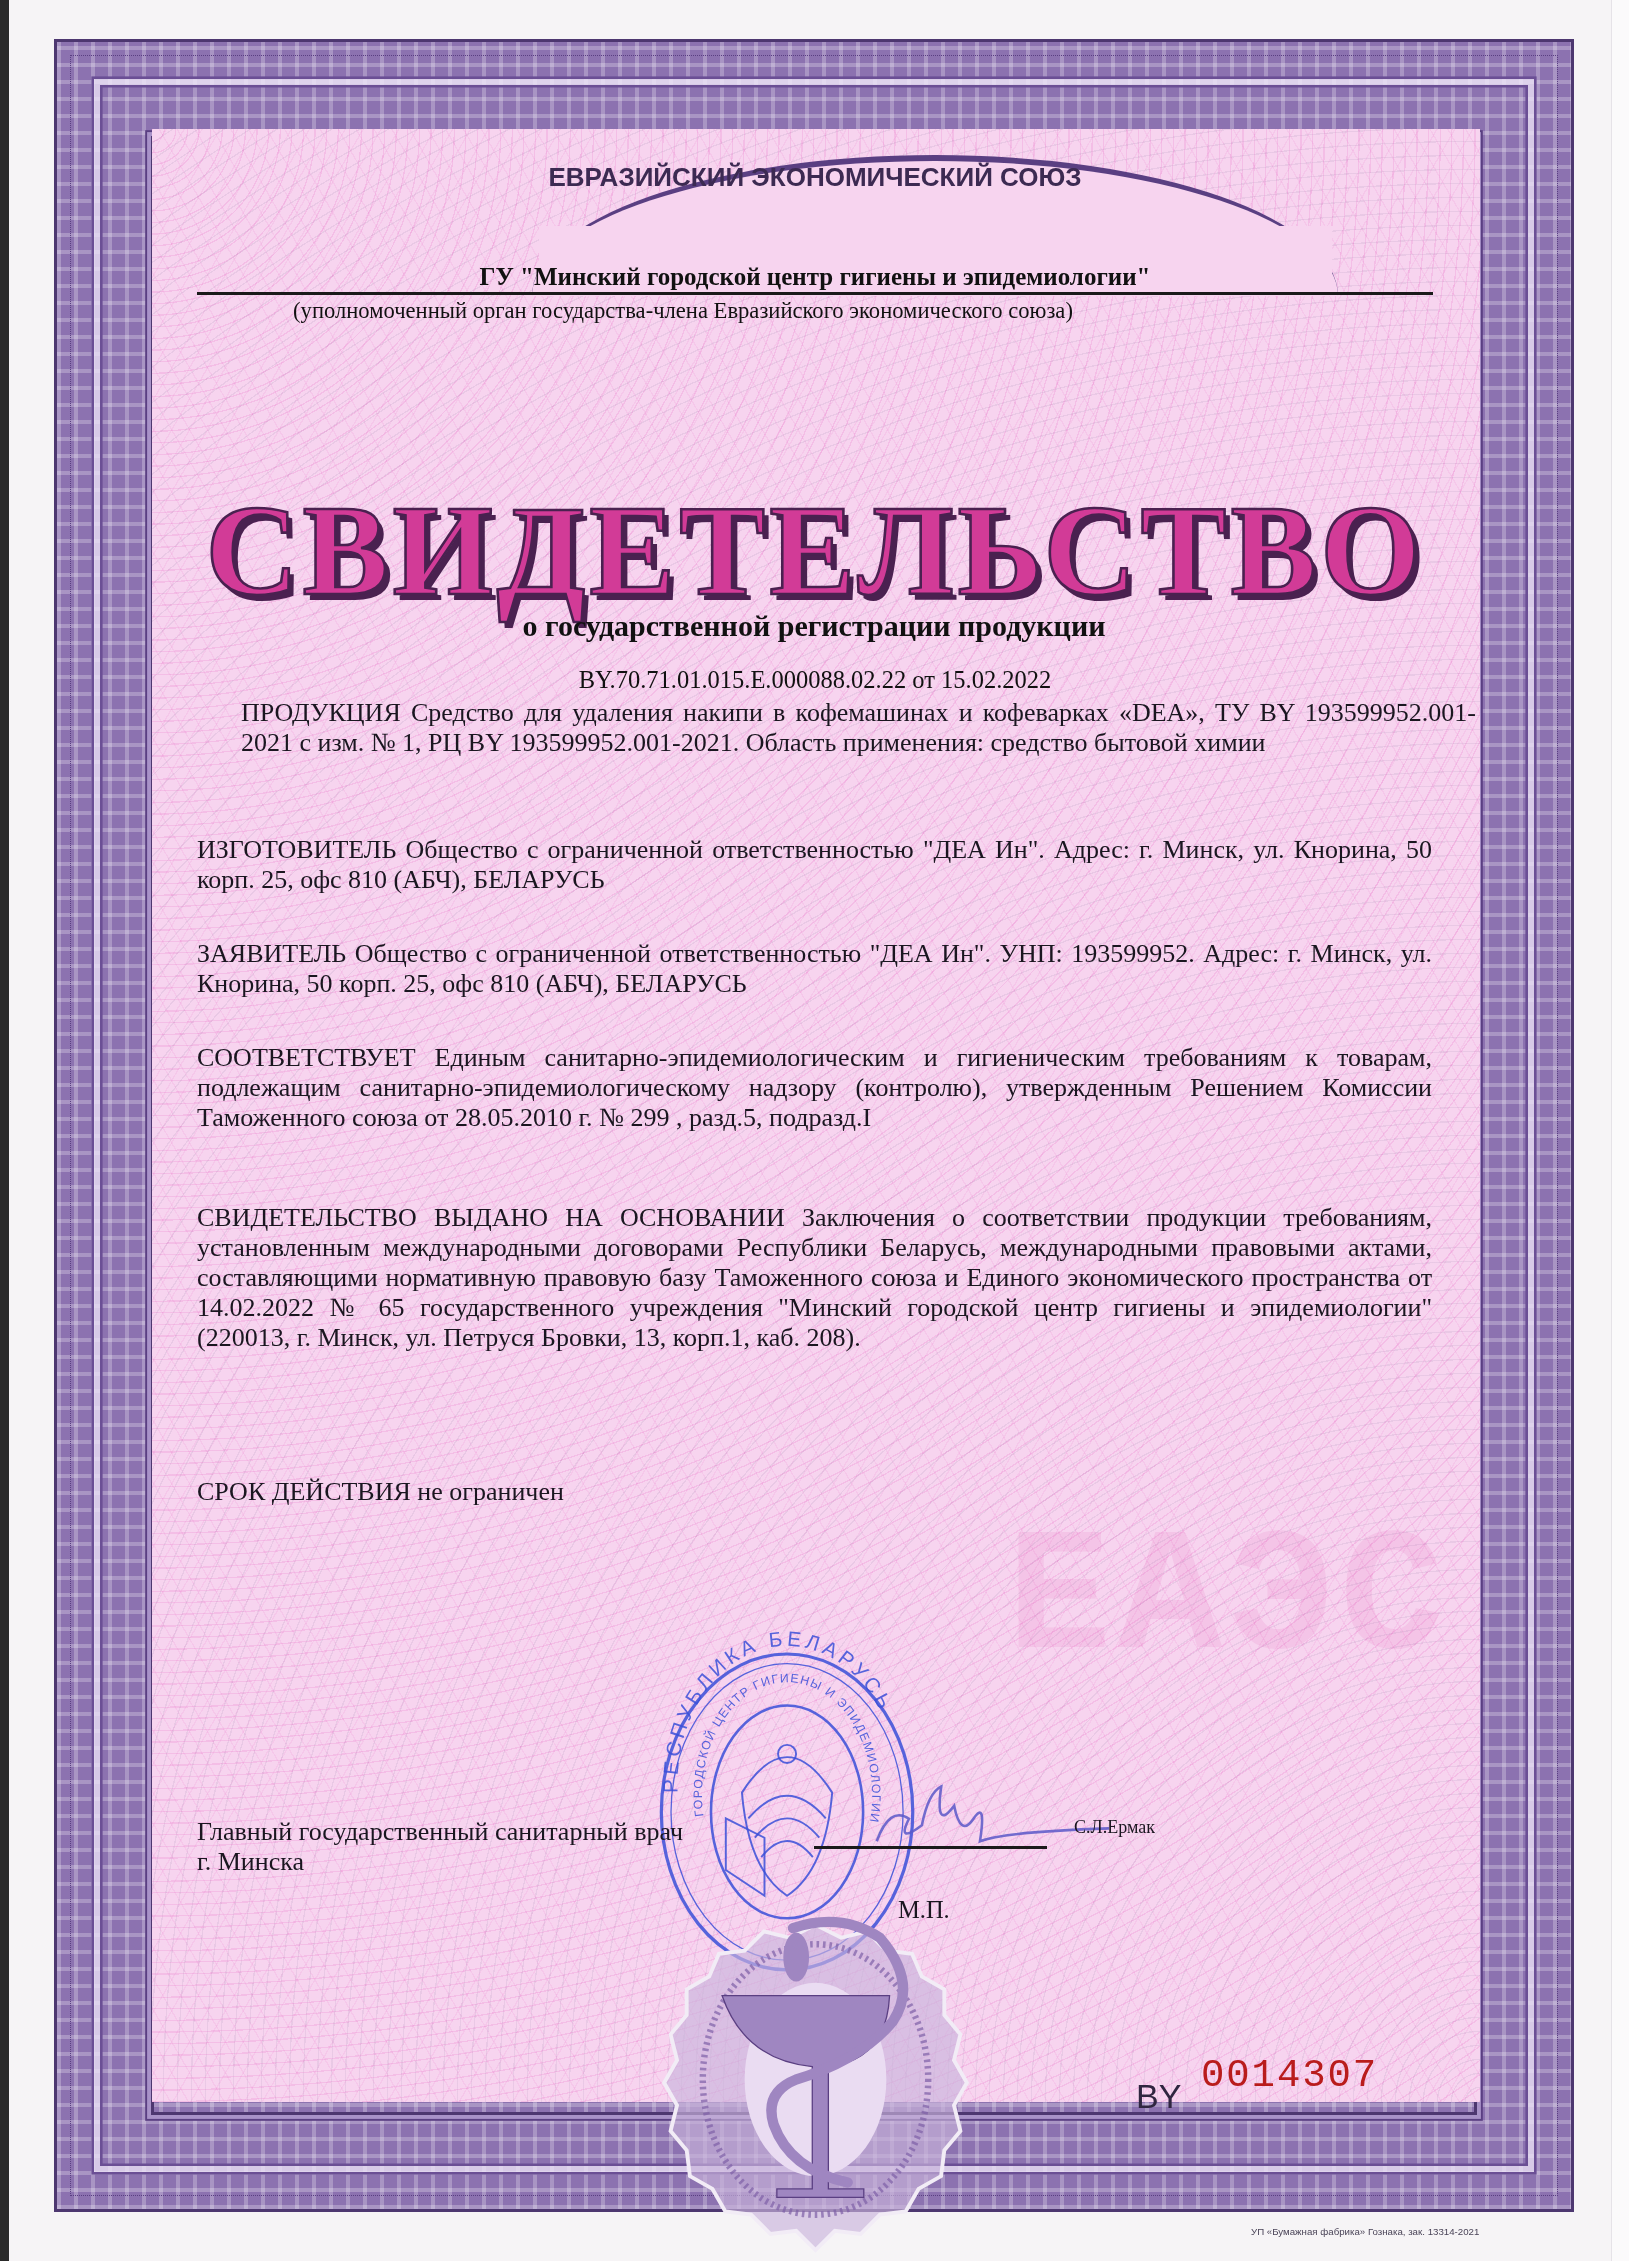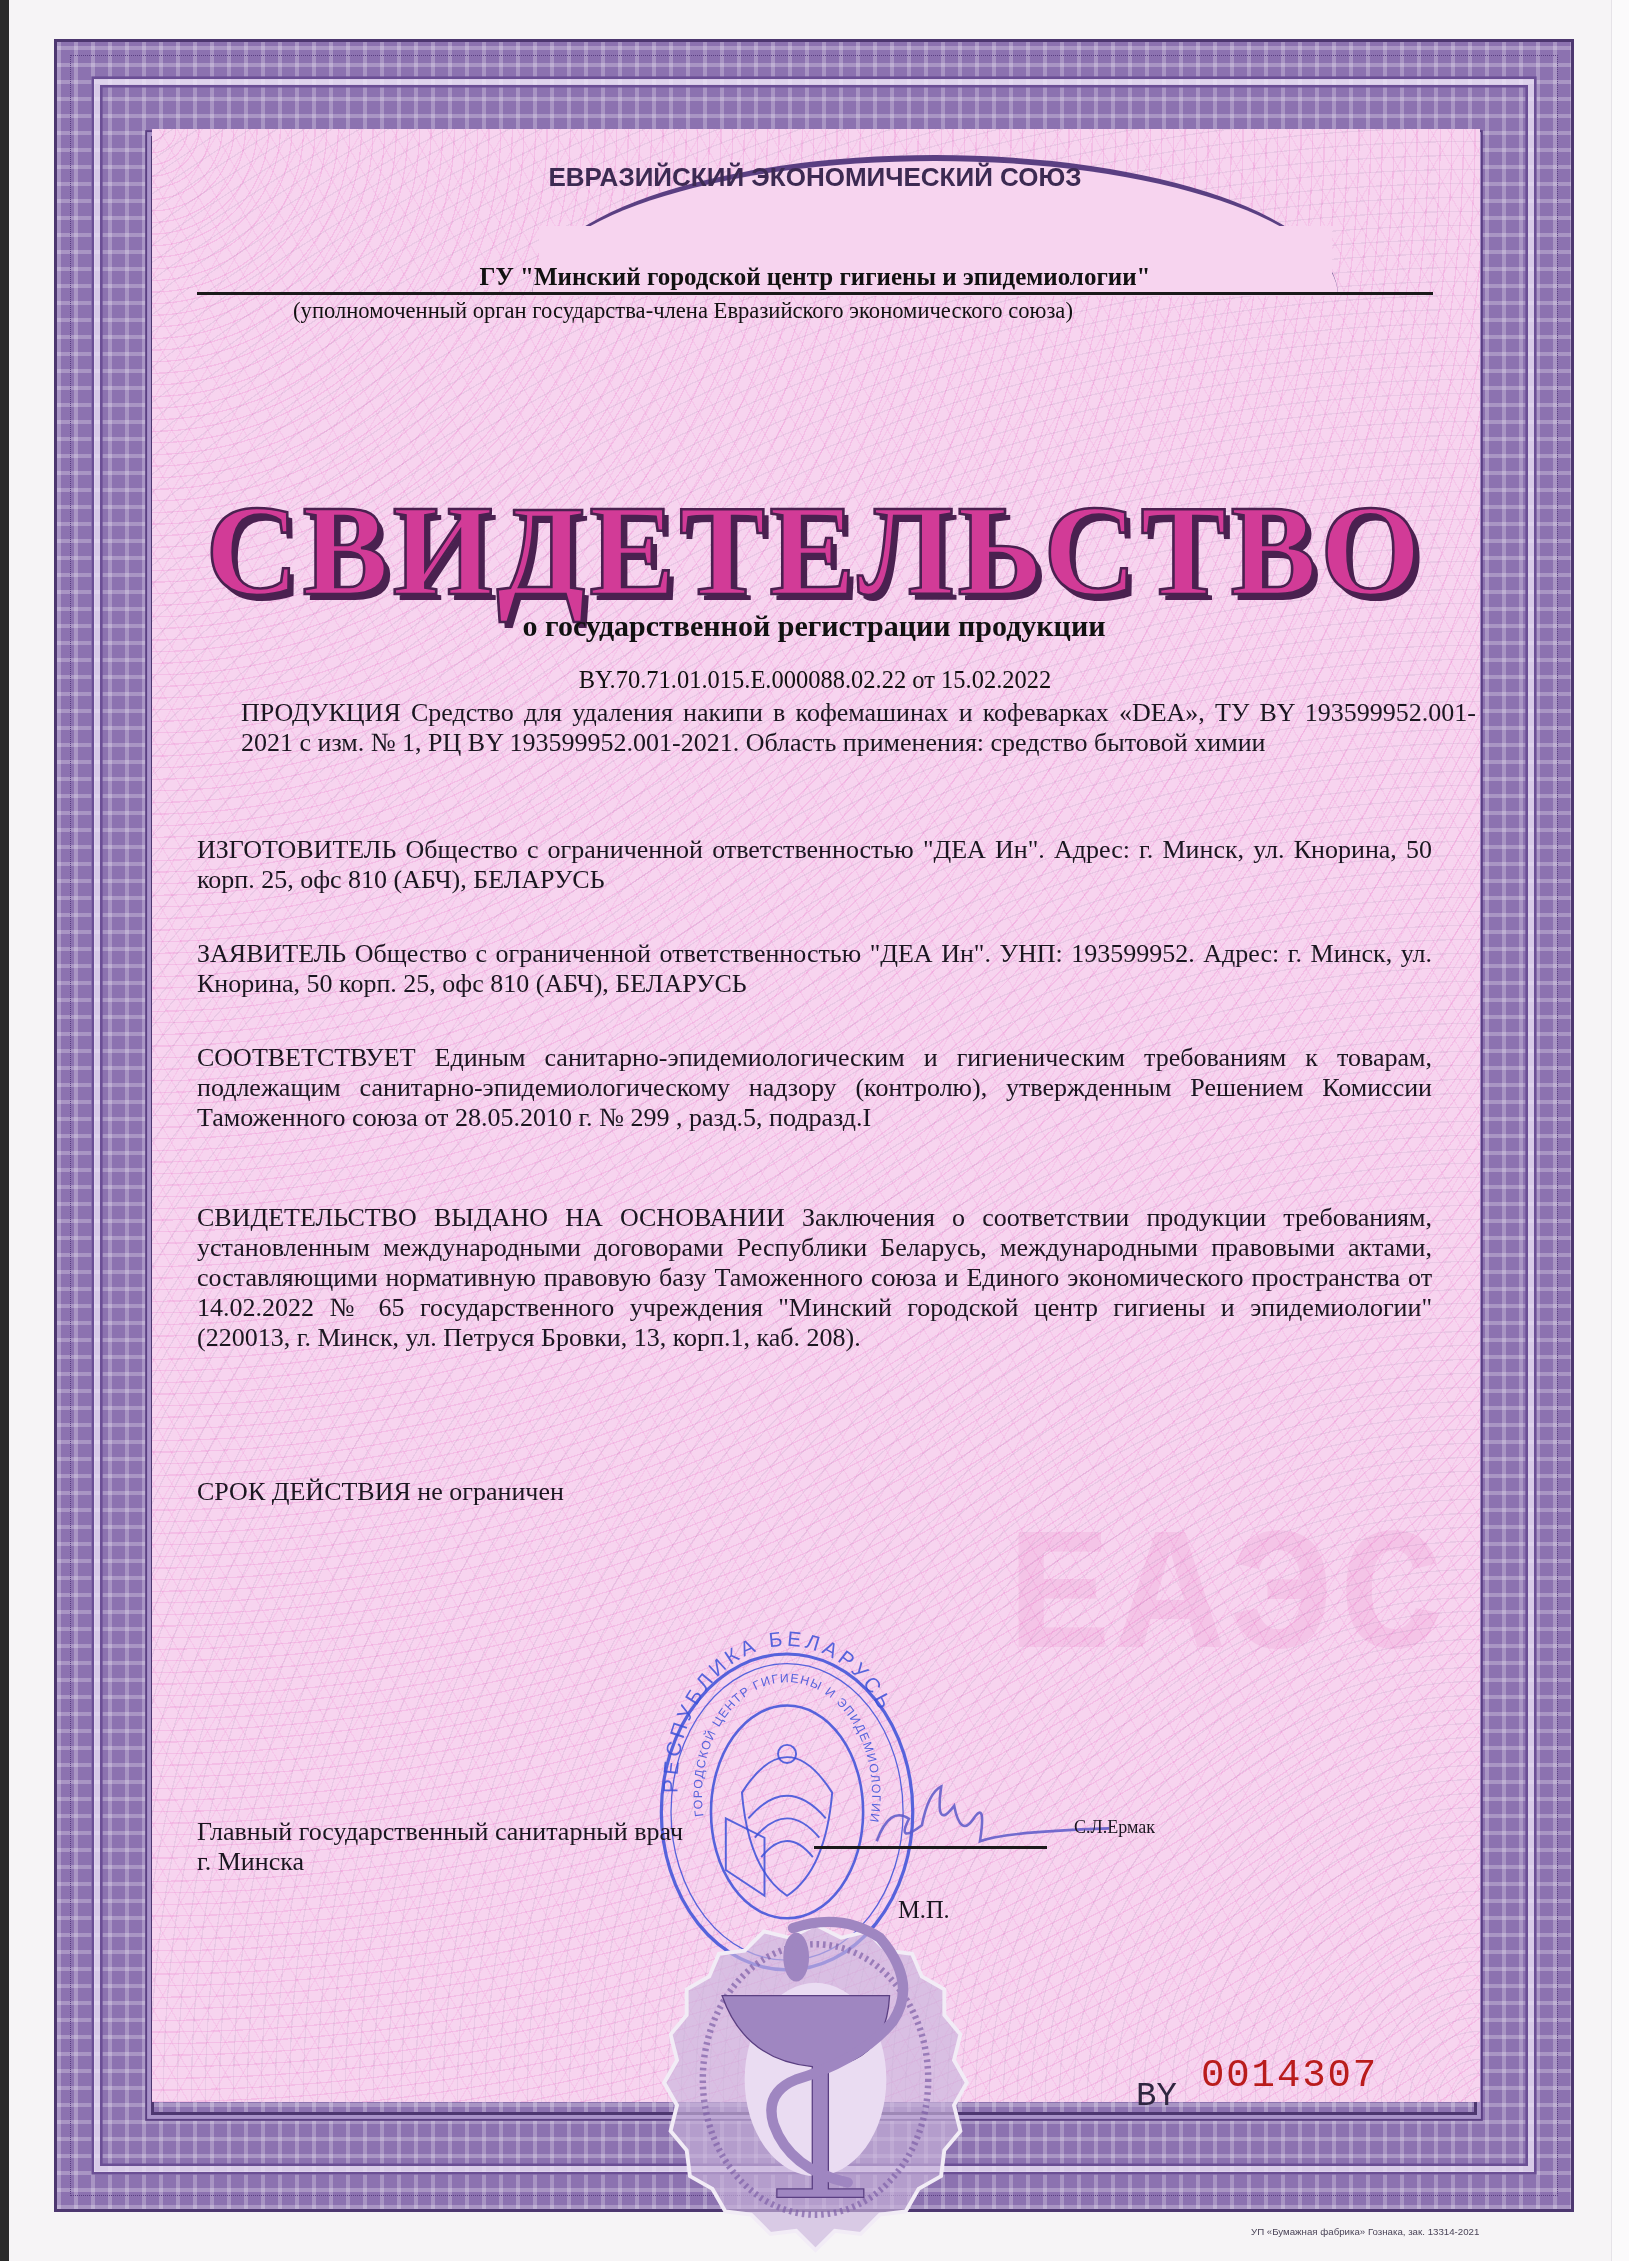--- a/index.html
+++ b/index.html
@@ -100,21 +100,21 @@
 
     .sig-title { position: absolute; left: 197px; top: 1817px; font-size: 26px; line-height: 30px; }
     .sig-name { position: absolute; left: 1074px; top: 1817px; font-size: 18px; }
     .sig-line { position: absolute; left: 814px; top: 1846px; width: 233px; height: 3.2px; background: #1a1a1a; }
     .sig-scribble { position: absolute; left: 838px; top: 1780px; width: 271px; height: 71px; }
     .mp { position: absolute; left: 898px; top: 1896px; font-size: 24.5px; }
 
     .stamp { position: absolute; left: 613px; top: 1625px; width: 361px; height: 361px; }
     .emblem { position: absolute; left: 635px; top: 1912px; width: 361px; height: 351px; }
 
-    .serial-prefix { position: absolute; left: 1136px; top: 2077px; font-family: Liberation Mono, monospace; font-size: 34px; color: #2f2640; }
+    .serial-prefix { position: absolute; left: 1136px; top: 2077px; font-family: Liberation Sans, sans-serif; font-size: 34px; color: #2f2640; }
     .serial-number { position: absolute; left: 1201px; top: 2054px; font-family: "Liberation Mono", monospace; font-size: 39px; color: #b91c1c; letter-spacing: 1.9px; }
     .printer { position: absolute; left: 1251px; top: 2226px; font-family: "Liberation Sans", sans-serif; font-size: 9.7px; color: #4a4458; }
   </style>
 </head>
 <body>
 
 <div class="page-edge"></div>
 <div class="page-edge-right"></div>
 
 <div class="frame-outer">

